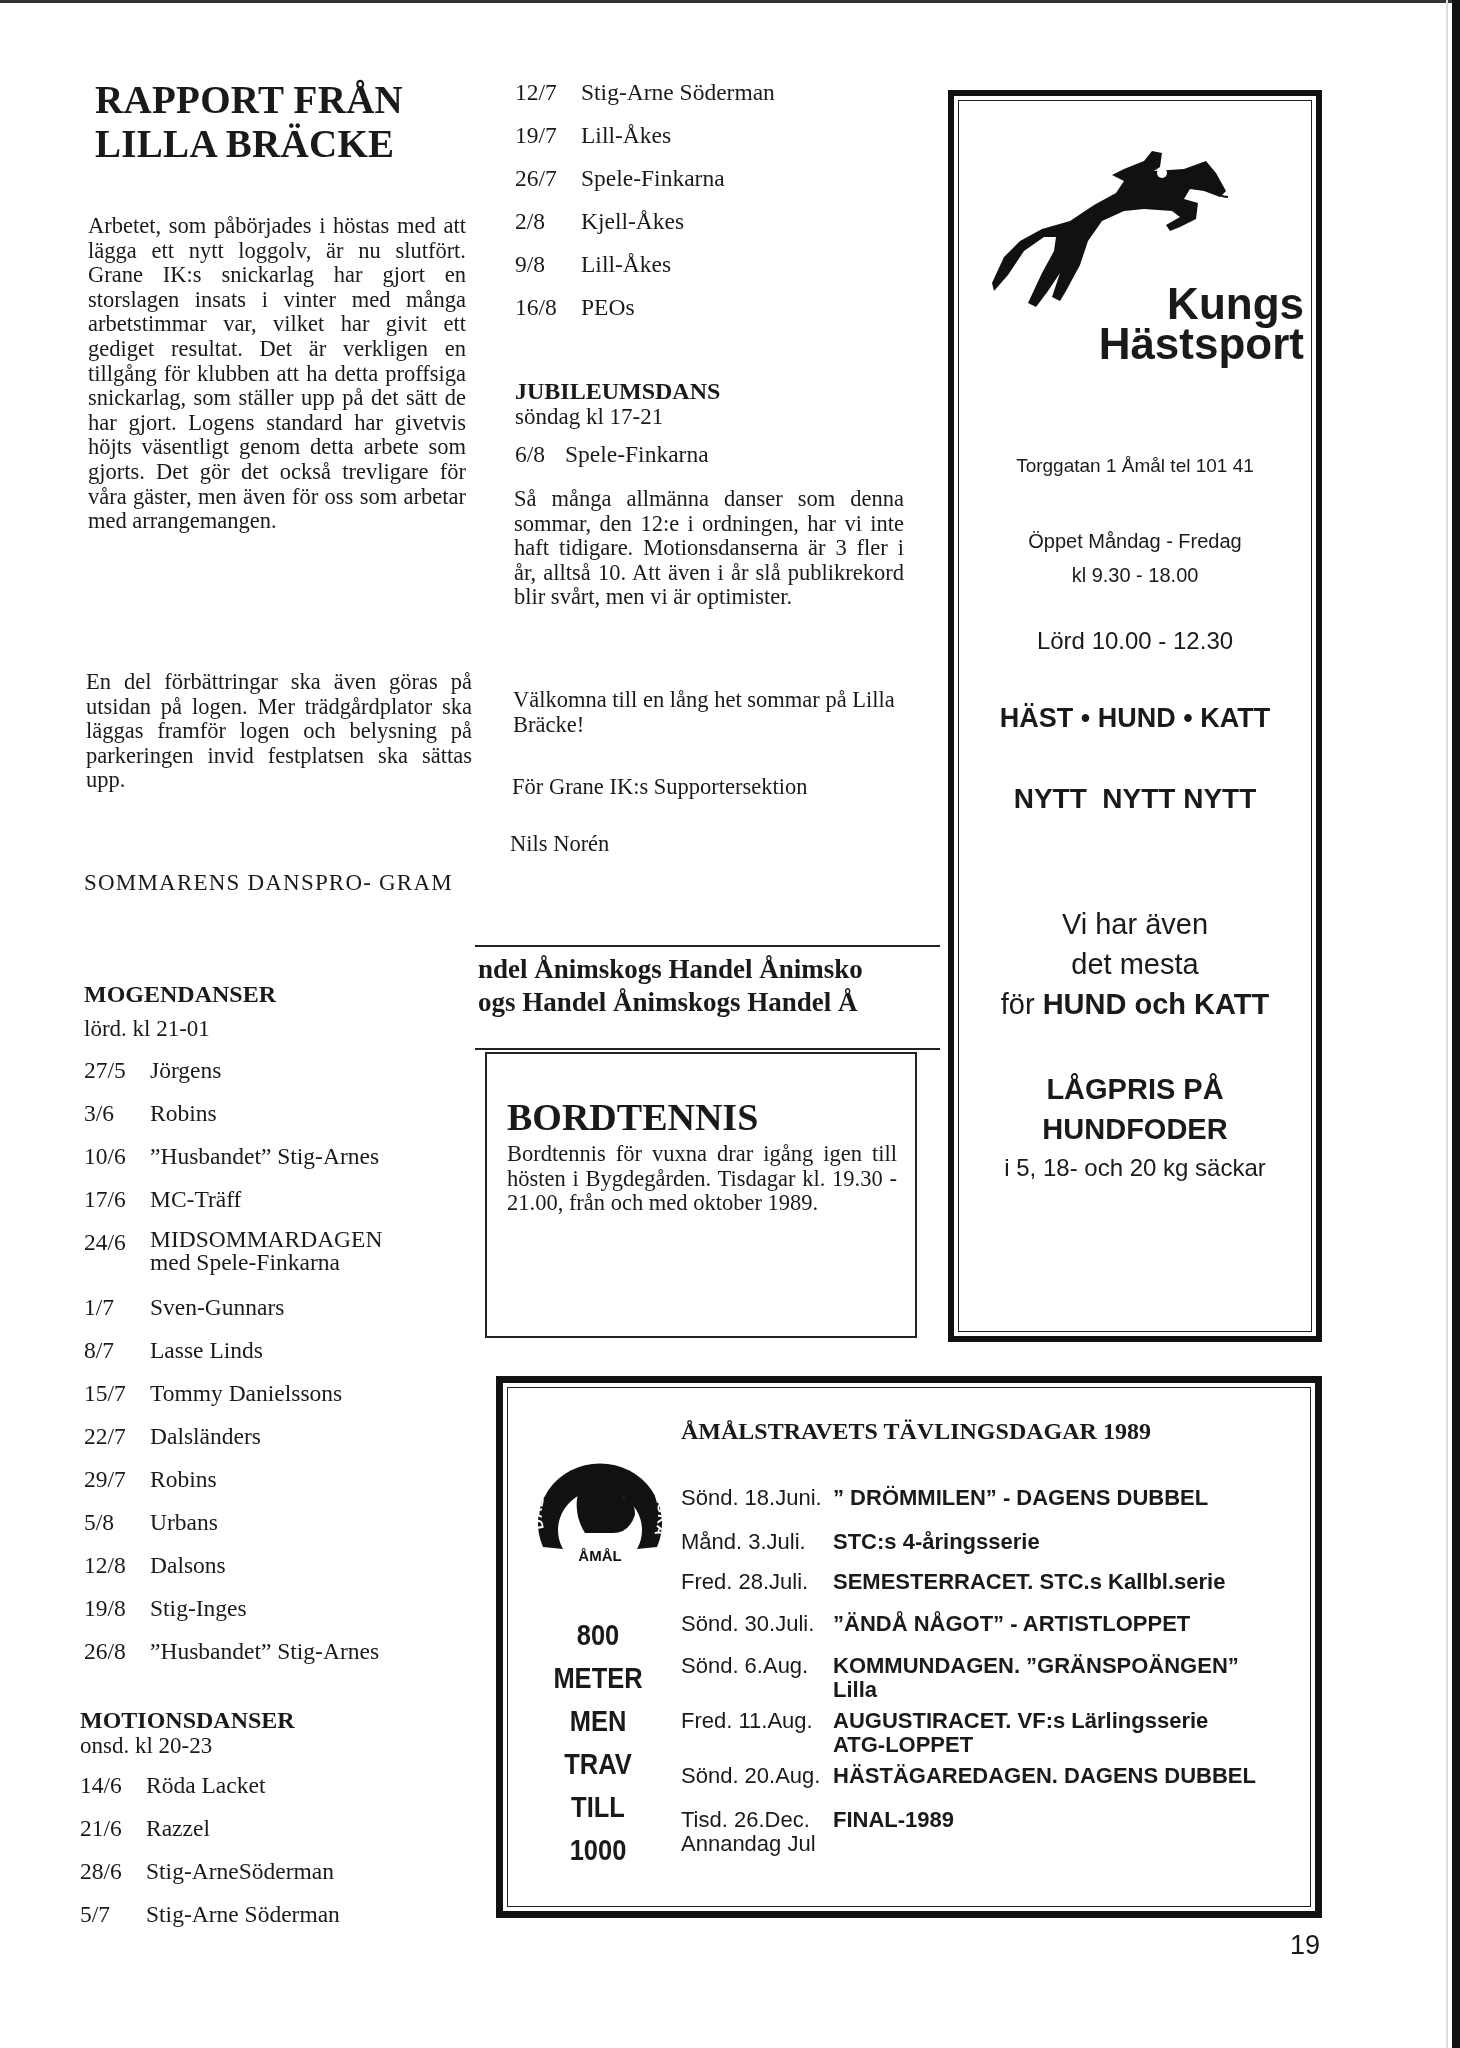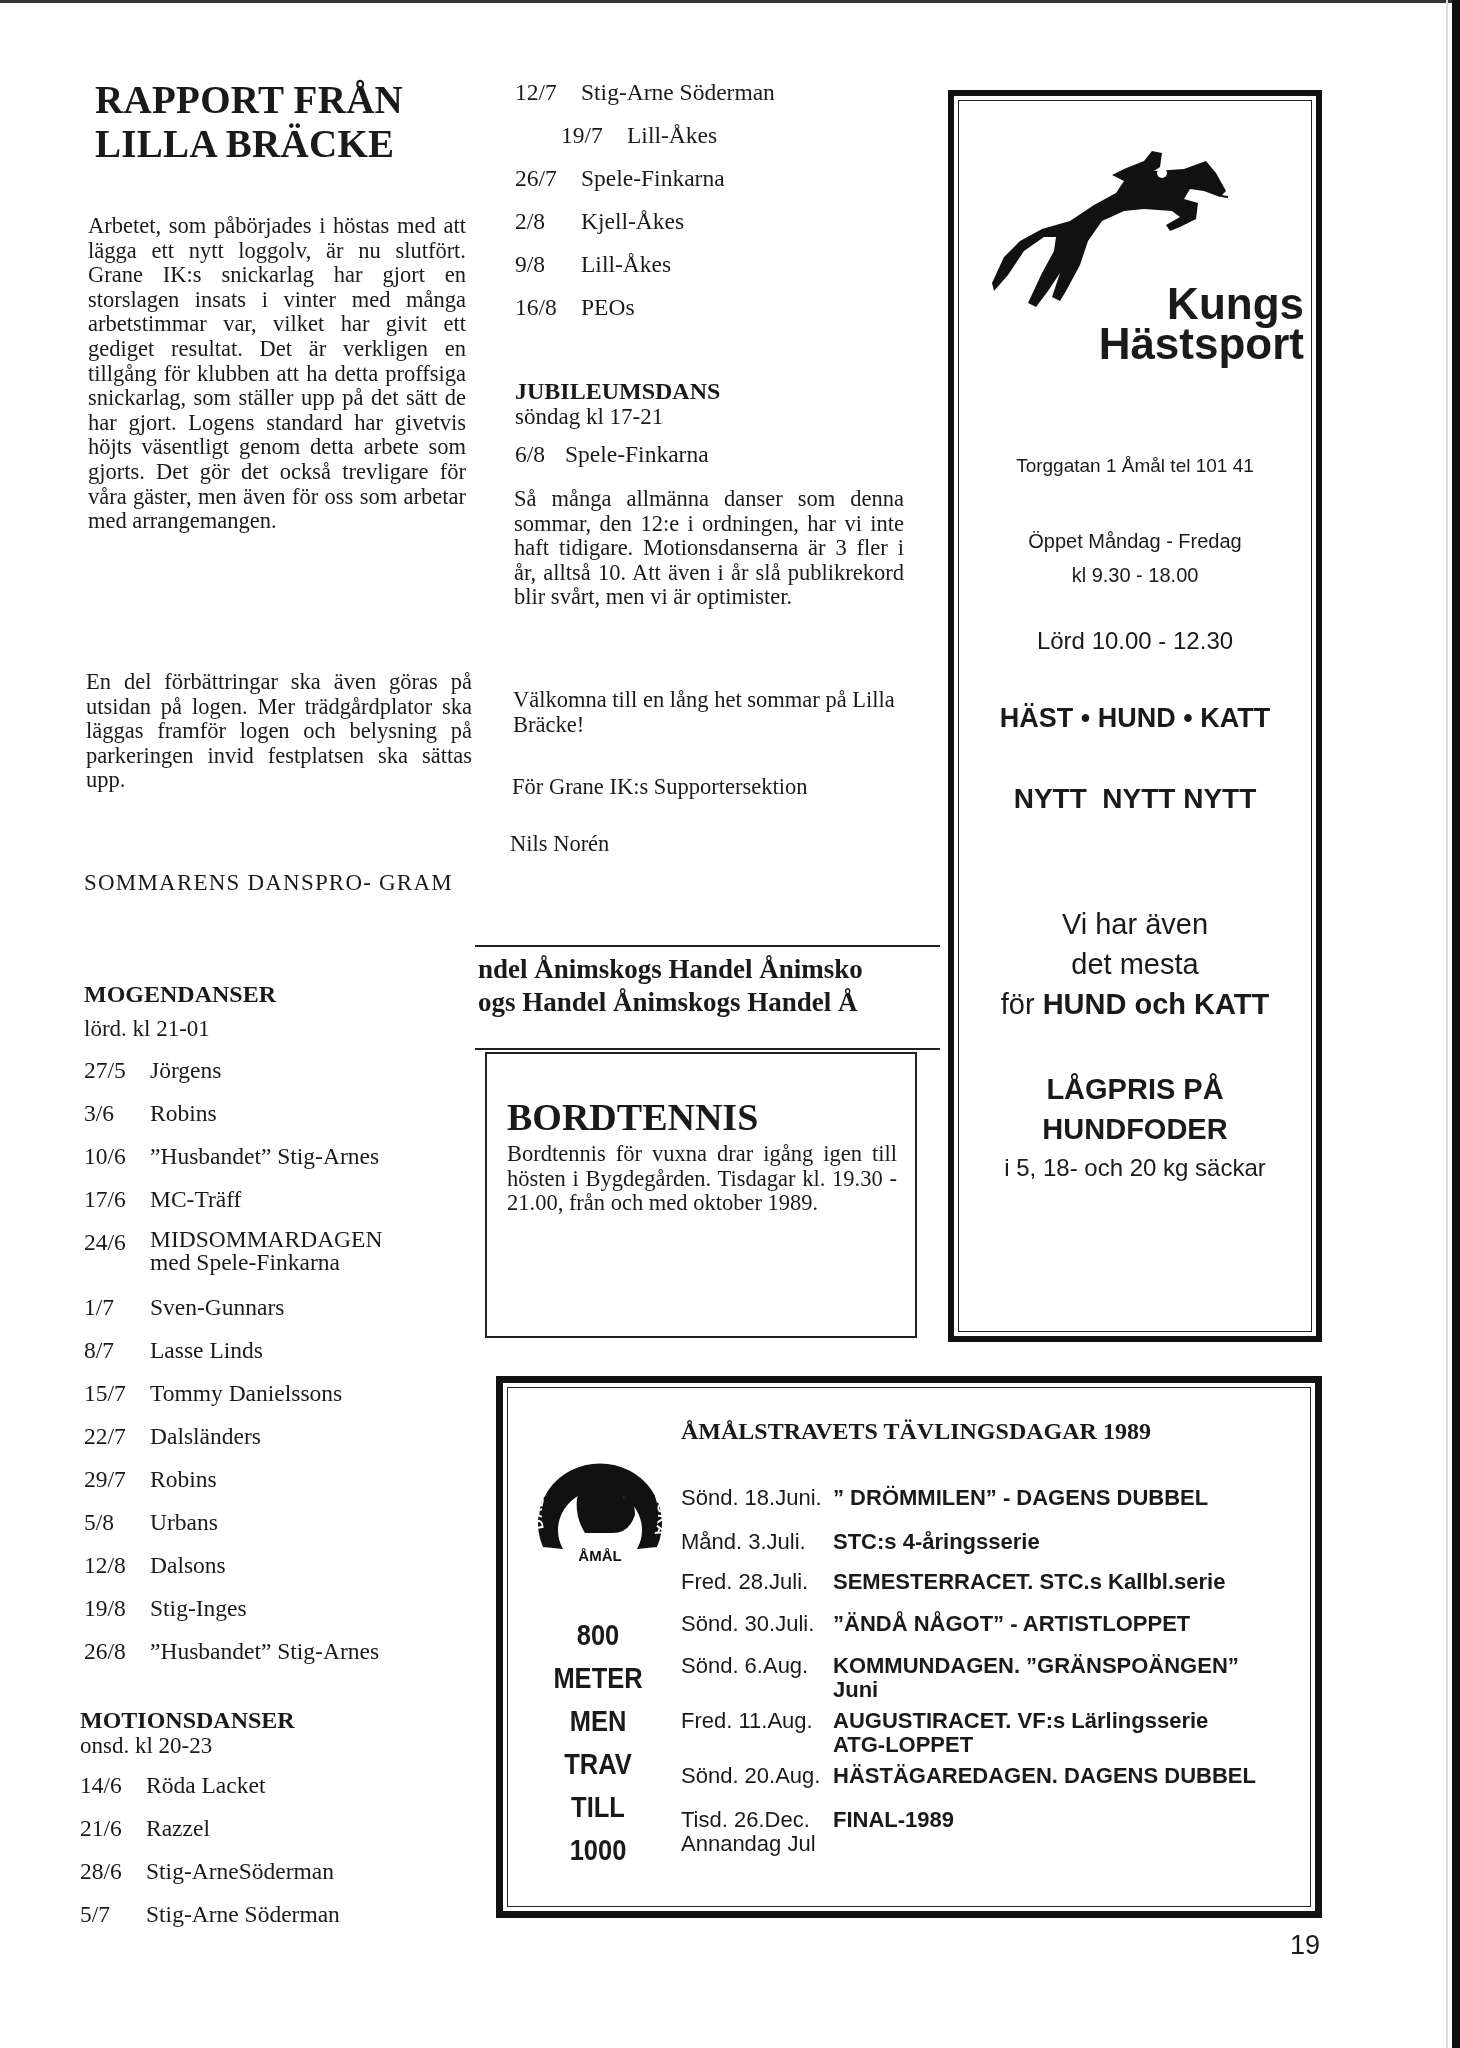--- a/index.html
+++ b/index.html
@@ -186,21 +186,21 @@
 
 <div class="abs serif" style="left:515px; top:78px; width:400px;">
   <div id="motion-list-b">
       <div class="sched-row">
         <span class="sched-date" style="width: 66px;">12/7</span>
         <span class="sched-name">
           <div>Stig-Arne Söderman</div>
         </span>
       </div>
       <div class="sched-row">
-        <span class="sched-date" style="width: 66px; margin-left: 46px;">19/7</span>
+        <span class="sched-date" style="width: 66px;">19/7</span>
         <span class="sched-name">
           <div>Lill-Åkes</div>
         </span>
       </div>
       <div class="sched-row">
         <span class="sched-date" style="width: 66px;">26/7</span>
         <span class="sched-name">
           <div>Spele-Finkarna</div>
         </span>
       </div>
@@ -334,21 +334,21 @@
         <div class="trav-evt">
           <div>”ÄNDÅ NÅGOT” - ARTISTLOPPET</div>
         </div>
       </div>
       <div class="trav-row" style="top: 271px;">
         <div class="trav-date">
           <div>Sönd. 6.Aug.</div>
         </div>
         <div class="trav-evt">
           <div>KOMMUNDAGEN. ”GRÄNSPOÄNGEN”</div>
-          <div>Juni</div>
+          <div>Lilla</div>
         </div>
       </div>
       <div class="trav-row" style="top: 326px;">
         <div class="trav-date">
           <div>Fred. 11.Aug.</div>
         </div>
         <div class="trav-evt">
           <div>AUGUSTIRACET. VF:s Lärlingsserie</div>
           <div>ATG-LOPPET</div>
         </div>

